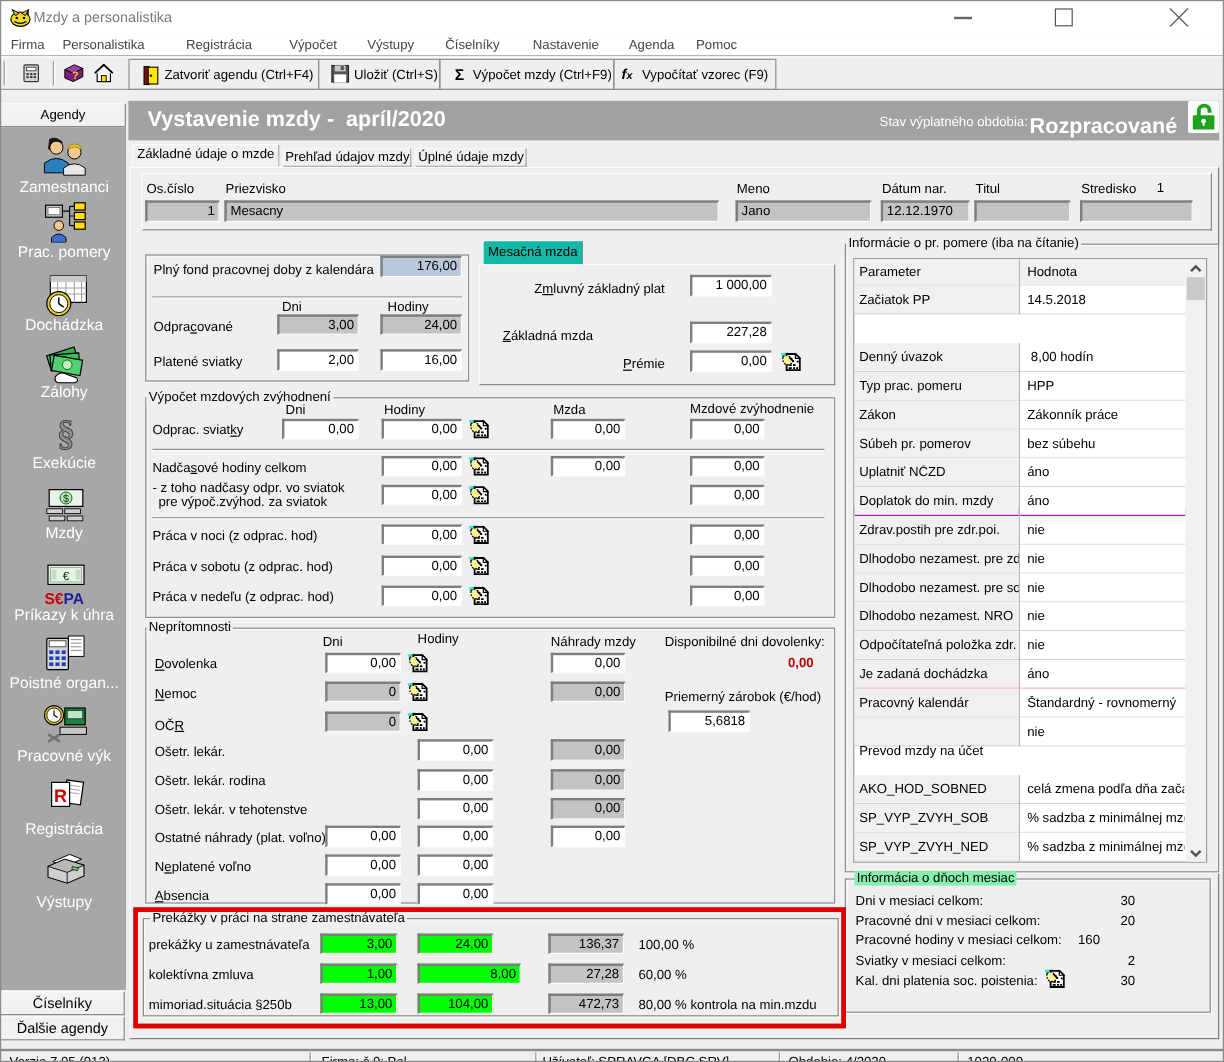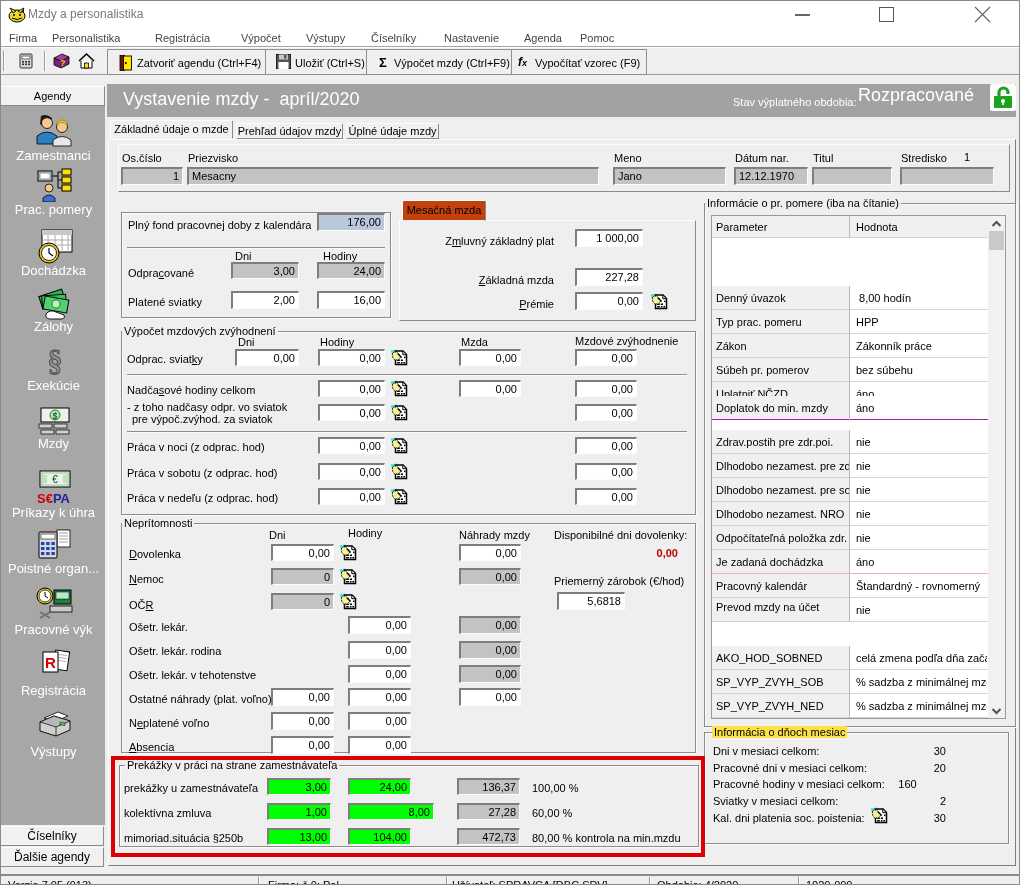--- a/index.html
+++ b/index.html
@@ -232,23 +232,23 @@
       <path d="M20 19 L20 28" stroke="#000" stroke-width="0.7"></path>
       <rect x="24" y="14.5" width="5" height="2.5" fill="#60d060" stroke="#000" stroke-width="0.5" transform="rotate(12 26 16)"></rect>
     </svg>
     <div class="lbl" style="left:0;top:640px;width:105px;text-align:center;color:#fff;font-size:13px">Výstupy</div>
   </div>
   <div class="abs" style="left:0;top:740px;width:104px;height:20px;background:#f1f1f1;border:1px solid;border-color:#fdfdfd #8a8a8a #8a8a8a #fdfdfd;text-align:center;font-size:12px;line-height:18px">Číselníky</div>
   <div class="abs" style="left:0;top:761px;width:104px;height:20px;background:#f1f1f1;border:1px solid;border-color:#fdfdfd #8a8a8a #8a8a8a #fdfdfd;text-align:center;font-size:12px;line-height:18px">Ďalšie agendy</div>
 </div>
 
 <div class="abs" style="left:107px;top:84px;width:909px;height:33px;background:#a2a2a2">
-  <div class="abs" style="left:16px;top:5px;font-size:18px;font-weight:normal;color:#fff">Vystavenie mzdy -&nbsp; apríl/2020</div>
+  <div class="abs" style="left:16px;top:5px;font-size:18px;font-weight:bold;color:#fff">Vystavenie mzdy -&nbsp; apríl/2020</div>
   <div class="abs" style="left:626px;top:12px;font-size:11px;color:#fff">Stav výplatného obdobia:</div>
-  <div class="abs" style="left:751px;top:1px;font-size:18px;font-weight:normal;color:#fff">Rozpracované</div>
+  <div class="abs" style="left:751px;top:11px;font-size:18px;font-weight:bold;color:#fff">Rozpracované</div>
   <svg class="ic" style="left:883px;top:0px" width="26" height="27" viewBox="0 0 26 27">
     <rect x="0" y="0" width="26" height="27" rx="2" fill="#fdfdfd"></rect>
     <rect x="4" y="12" width="18" height="12" rx="1" fill="#1ca21c"></rect>
     <path d="M9 13 V8.5 a4.5 4.5 0 0 1 9 0 V10" fill="none" stroke="#1ca21c" stroke-width="3.2"></path>
     <circle cx="13" cy="17" r="2" fill="#fff"></circle>
     <rect x="12.2" y="17" width="1.6" height="4" fill="#fff"></rect>
   </svg>
 </div>
 
 <div class="abs" style="left:110px;top:120px;width:123px;height:19px;background:#f0f0f0;border:1px solid;border-color:#fdfdfd #8a8a8a #f0f0f0 #fdfdfd;border-radius:2px 2px 0 0;z-index:3;font-size:11px;text-align:center;line-height:17px">Základné údaje o mzde</div>
@@ -278,25 +278,25 @@
   <div class="sep" style="left:18px;top:107px;width:258px"></div>
   <div class="lbl" style="left:126px;top:110px">Dni</div>
   <div class="lbl" style="left:214px;top:110px">Hodiny</div>
   <div class="lbl" style="left:19px;top:127px">Odpra<u>c</u>ované</div>
   <div class="ed ro" style="left:122px;top:122px;width:68px;height:17px">3,00</div>
   <div class="ed ro" style="left:208px;top:122px;width:68px;height:17px">24,00</div>
   <div class="lbl" style="left:19px;top:156px">Platené sviatky</div>
   <div class="ed" style="left:122px;top:151px;width:68px;height:18px">2,00</div>
   <div class="ed" style="left:208px;top:151px;width:68px;height:18px">16,00</div>
 
-  <div class="abs" style="left:293px;top:60px;width:84px;height:21px;background:#c2410c;border:1px solid;border-color:#fdfdfd #8a8a8a #efefef #fdfdfd;border-radius:2px 2px 0 0;font-size:11px;text-align:center;line-height:19px;z-index:2">Mesačná mzda</div>
+  <div class="abs" style="left:293px;top:60px;width:84px;height:21px;background:#14b8a6;border:1px solid;border-color:#fdfdfd #8a8a8a #efefef #fdfdfd;border-radius:2px 2px 0 0;font-size:11px;text-align:center;line-height:19px;z-index:2">Mesačná mzda</div>
   <div class="abs" style="left:290px;top:80px;width:297px;height:101px;border:1px solid;border-color:#fdfdfd #8a8a8a #8a8a8a #fdfdfd"></div>
   <div class="lbl" style="left:310px;top:95px;width:135px;text-align:right">Z<u>m</u>luvný základný plat</div>
   <div class="ed" style="left:466px;top:89px;width:68px;height:18px">1 000,00</div>
-  <div class="lbl" style="left:310px;top:134px;width:135px;text-align:right"><u>Z</u>ákladná mzda</div>
+  <div class="lbl" style="left:310px;top:134px;width:135px;text-align:left"><u>Z</u>ákladná mzda</div>
   <div class="ed" style="left:466px;top:128px;width:68px;height:18px">227,28</div>
   <div class="lbl" style="left:310px;top:158px;width:135px;text-align:right"><u>P</u>rémie</div>
   <div class="ed" style="left:466px;top:152px;width:68px;height:18px">0,00</div>
   <svg class="ic calcic" style="left:540px;top:152px" width="19" height="19" viewBox="0 0 19 19">
       <use href="#calcsheet"></use>
     </svg>
 
   <div class="grp" style="left:12px;top:191px;width:575px;height:184px"></div>
   <div class="lbl" style="left:13px;top:185px;background:#efefef;padding:0 2px">Výpočet mzdových zvýhodnení</div>
   <div class="lbl" style="left:129px;top:196px">Dni</div>
@@ -414,20 +414,27 @@
   <div class="grp" style="left:595px;top:63px;width:312px;height:524px"></div>
   <div class="lbl" style="left:596px;top:57px;background:#efefef;padding:0 2px">Informácie o pr. pomere (iba na čítanie)</div>
   <div id="tbl" class="abs" style="left:602px;top:75px;width:295px;height:504px;background:#fff;border:1px solid #9a9a9a;overflow:hidden">
       <div class="abs" style="left:0;top:0px;width:276px;height:22px;border-bottom:1px solid #d4d4d4">
         <div class="abs" style="left:0;top:0;width:137px;height:21px;background:#f0f0f0"></div>
         <div class="abs" style="left:137px;top:0;width:139px;height:21px;background:#f0f0f0"></div>
         <div class="abs" style="left:4px;top:5px;width:133px;overflow:hidden;font-size:11px;white-space:nowrap">Parameter</div>
         <div class="abs" style="left:137px;top:0;width:1px;height:22px;background:#b8b8b8"></div>
         <div class="abs" style="left:144px;top:5px;width:131px;overflow:hidden;font-size:11px;white-space:nowrap">Hodnota</div>
       </div>
+      <div class="abs" style="left:0;top:22px;width:276px;height:24px;border-bottom:1px solid #d4d4d4">
+        <div class="abs" style="left:0;top:0;width:137px;height:23px;background:#f0f0f0"></div>
+        <div class="abs" style="left:137px;top:0;width:139px;height:23px;background:#fff"></div>
+        <div class="abs" style="left:4px;top:6px;width:133px;overflow:hidden;font-size:11px;white-space:nowrap">Začiatok PP</div>
+        <div class="abs" style="left:137px;top:0;width:1px;height:24px;background:#b8b8b8"></div>
+        <div class="abs" style="left:144px;top:6px;width:131px;overflow:hidden;font-size:11px;white-space:nowrap">14.5.2018</div>
+      </div>
       <div class="abs" style="left:0;top:70px;width:276px;height:24px;border-bottom:1px solid #d4d4d4">
         <div class="abs" style="left:0;top:0;width:137px;height:23px;background:#f0f0f0"></div>
         <div class="abs" style="left:137px;top:0;width:139px;height:23px;background:#fff"></div>
         <div class="abs" style="left:4px;top:6px;width:133px;overflow:hidden;font-size:11px;white-space:nowrap">Denný úvazok</div>
         <div class="abs" style="left:137px;top:0;width:1px;height:24px;background:#b8b8b8"></div>
         <div class="abs" style="left:144px;top:6px;width:131px;overflow:hidden;font-size:11px;white-space:nowrap">&nbsp;8,00 hodín</div>
       </div>
       <div class="abs" style="left:0;top:94px;width:276px;height:24px;border-bottom:1px solid #d4d4d4">
         <div class="abs" style="left:0;top:0;width:137px;height:23px;background:#f0f0f0"></div>
         <div class="abs" style="left:137px;top:0;width:139px;height:23px;background:#fff"></div>
@@ -449,21 +456,21 @@
         <div class="abs" style="left:137px;top:0;width:1px;height:24px;background:#b8b8b8"></div>
         <div class="abs" style="left:144px;top:6px;width:147px;overflow:hidden;font-size:11px;white-space:nowrap">bez súbehu</div>
       </div>
       <div class="abs" style="left:0;top:166px;width:276px;height:24px;border-bottom:1px solid #d4d4d4">
         <div class="abs" style="left:0;top:0;width:137px;height:23px;background:#f0f0f0"></div>
         <div class="abs" style="left:137px;top:0;width:139px;height:23px;background:#fff"></div>
         <div class="abs" style="left:4px;top:6px;width:133px;overflow:hidden;font-size:11px;white-space:nowrap">Uplatniť NČZD</div>
         <div class="abs" style="left:137px;top:0;width:1px;height:24px;background:#b8b8b8"></div>
         <div class="abs" style="left:144px;top:6px;width:131px;overflow:hidden;font-size:11px;white-space:nowrap">áno</div>
       </div>
-      <div class="abs" style="left:0;top:180px;width:276px;height:24px;border-bottom:7px solid #a21caf">
+      <div class="abs" style="left:0;top:190px;width:276px;height:24px;border-bottom:7px solid #a21caf">
         <div class="abs" style="left:0;top:0;width:137px;height:23px;background:#f0f0f0"></div>
         <div class="abs" style="left:137px;top:0;width:139px;height:23px;background:#fff"></div>
         <div class="abs" style="left:4px;top:6px;width:133px;overflow:hidden;font-size:11px;white-space:nowrap">Doplatok do min. mzdy</div>
         <div class="abs" style="left:137px;top:0;width:1px;height:24px;background:#b8b8b8"></div>
         <div class="abs" style="left:144px;top:6px;width:131px;overflow:hidden;font-size:11px;white-space:nowrap">áno</div>
       </div>
       <div class="abs" style="left:0;top:214px;width:276px;height:24px;border-bottom:1px solid #d4d4d4">
         <div class="abs" style="left:0;top:0;width:137px;height:23px;background:#f0f0f0"></div>
         <div class="abs" style="left:137px;top:0;width:139px;height:23px;background:#fff"></div>
         <div class="abs" style="left:4px;top:6px;width:133px;overflow:hidden;font-size:11px;white-space:nowrap">Zdrav.postih pre zdr.poi.</div>
@@ -508,21 +515,21 @@
       <div class="abs" style="left:0;top:358px;width:276px;height:24px;border-bottom:1px solid #d4d4d4">
         <div class="abs" style="left:0;top:0;width:137px;height:23px;background:#f0f0f0"></div>
         <div class="abs" style="left:137px;top:0;width:139px;height:23px;background:#fff"></div>
         <div class="abs" style="left:4px;top:6px;width:133px;overflow:hidden;font-size:11px;white-space:nowrap">Pracovný kalendár</div>
         <div class="abs" style="left:137px;top:0;width:1px;height:24px;background:#b8b8b8"></div>
         <div class="abs" style="left:144px;top:6px;width:131px;overflow:hidden;font-size:11px;white-space:nowrap">Štandardný - rovnomerný</div>
       </div>
       <div class="abs" style="left:0;top:382px;width:276px;height:24px;border-bottom:1px solid #d4d4d4">
         <div class="abs" style="left:0;top:0;width:137px;height:23px;background:#f0f0f0"></div>
         <div class="abs" style="left:137px;top:0;width:139px;height:23px;background:#fff"></div>
-        <div class="abs" style="left:4px;top:3px;width:133px;overflow:hidden;font-size:11px;white-space:nowrap">Prevod mzdy na účet</div>
+        <div class="abs" style="left:4px;top:22px;width:133px;overflow:hidden;font-size:11px;white-space:nowrap">Prevod mzdy na účet</div>
         <div class="abs" style="left:137px;top:0;width:1px;height:24px;background:#b8b8b8"></div>
         <div class="abs" style="left:144px;top:6px;width:131px;overflow:hidden;font-size:11px;white-space:nowrap">nie</div>
       </div>
       <div class="abs" style="left:0;top:430px;width:276px;height:24px;border-bottom:1px solid #d4d4d4">
         <div class="abs" style="left:0;top:0;width:137px;height:23px;background:#f0f0f0"></div>
         <div class="abs" style="left:137px;top:0;width:139px;height:23px;background:#fff"></div>
         <div class="abs" style="left:4px;top:6px;width:133px;overflow:hidden;font-size:11px;white-space:nowrap">AKO_HOD_SOBNED</div>
         <div class="abs" style="left:137px;top:0;width:1px;height:24px;background:#b8b8b8"></div>
         <div class="abs" style="left:144px;top:6px;width:131px;overflow:hidden;font-size:11px;white-space:nowrap">celá zmena podľa dňa zača</div>
       </div>
@@ -545,21 +552,21 @@
           <path d="M1.5 6 L5.5 2 L9.5 6" fill="none" stroke="#505050" stroke-width="2"></path>
         </svg>
         <div class="abs" style="left:1px;top:15px;width:15px;height:19px;background:#c9c9c9"></div>
         <svg style="position:absolute;left:3px;top:491px" width="11" height="8" viewBox="0 0 11 8">
           <path d="M1.5 2 L5.5 6 L9.5 2" fill="none" stroke="#505050" stroke-width="2"></path>
         </svg>
       </div>
     </div>
 
   <div class="grp" style="left:595px;top:592px;width:305px;height:112px"></div>
-  <div class="lbl" style="left:603px;top:586px;background:#fde047;padding:0 2px">Informácia o dňoch mesiac</div>
+  <div class="lbl" style="left:603px;top:586px;background:#86efac;padding:0 2px">Informácia o dňoch mesiac</div>
   <div class="lbl" style="left:604px;top:605px">Dni v mesiaci celkom:</div>
   <div class="lbl" style="left:760px;top:605px;width:77px;text-align:right">30</div>
   <div class="lbl" style="left:604px;top:622px">Pracovné dni v mesiaci celkom:</div>
   <div class="lbl" style="left:760px;top:622px;width:77px;text-align:right">20</div>
   <div class="lbl" style="left:604px;top:638px">Pracovné hodiny v mesiaci celkom:</div>
   <div class="lbl" style="left:760px;top:638px;width:77px;text-align:center">160</div>
   <div class="lbl" style="left:604px;top:655px">Sviatky v mesiaci celkom:</div>
   <div class="lbl" style="left:760px;top:655px;width:77px;text-align:right">2</div>
   <div class="lbl" style="left:604px;top:672px">Kal. dni platenia soc. poistenia:</div>
   <svg class="ic" style="left:760px;top:666px" width="19" height="19" viewBox="0 0 19 19">

